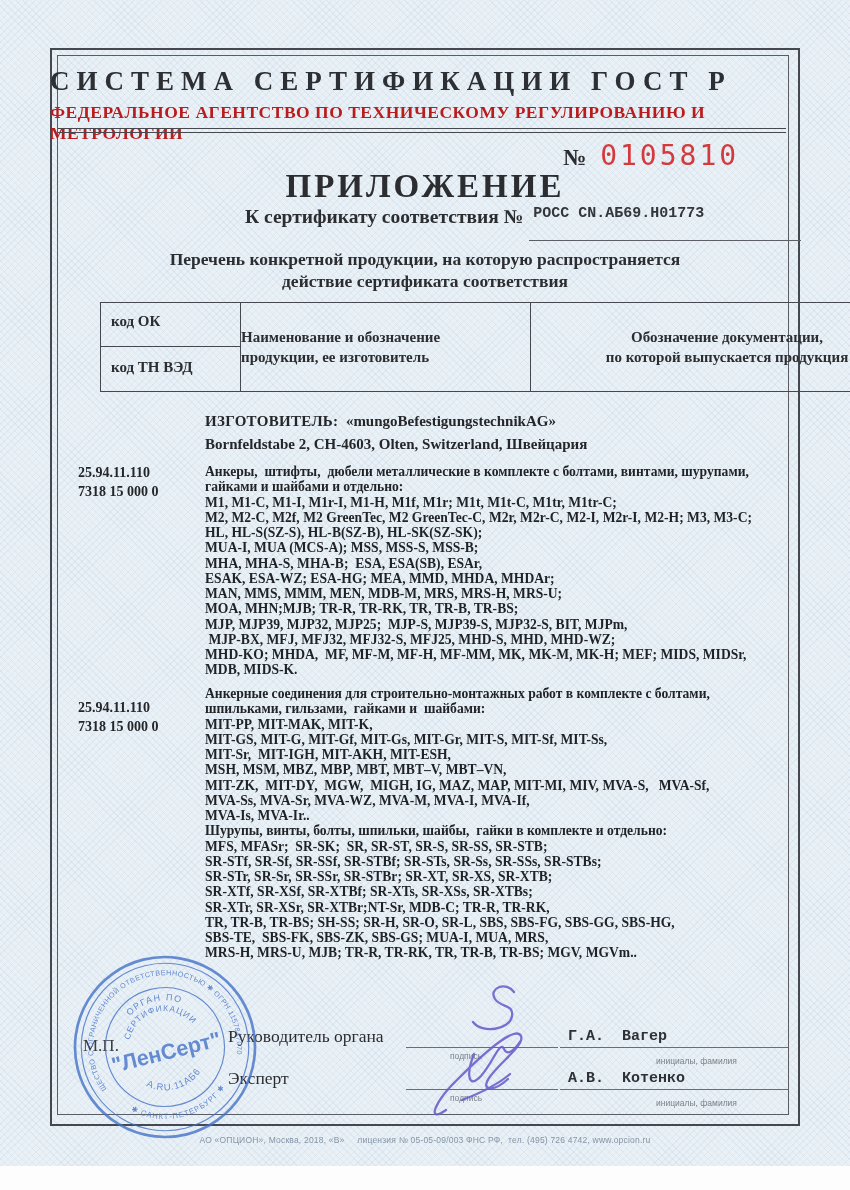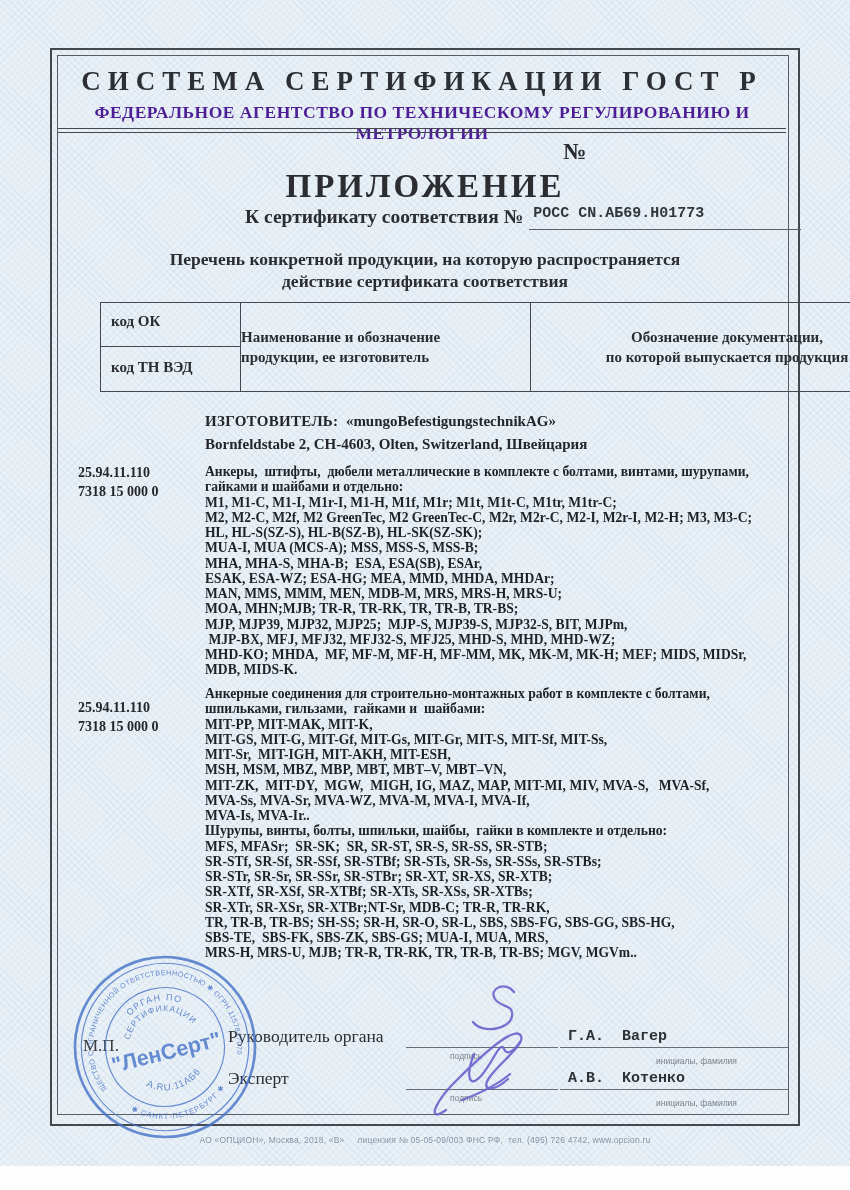--- a/index.html
+++ b/index.html
@@ -5,34 +5,34 @@
   html,body{margin:0;padding:0;background:#fff;}
   .page{position:relative;width:850px;height:1190px;background:#fff;overflow:hidden;
         font-family:"Liberation Serif",serif;color:#24262a;}
   .paper{position:absolute;left:0;top:0;width:850px;height:1166px;background:#e9f0f6;
     background-image:
       repeating-linear-gradient(45deg,rgba(162,190,212,.16) 0 1px,transparent 1px 5px),
       repeating-linear-gradient(-45deg,rgba(162,190,212,.14) 0 1px,transparent 1px 5px);}
   .white-strip{position:absolute;left:0;bottom:0;width:850px;height:24px;background:#fdfdfd;}
   .frame-outer{position:absolute;left:50px;top:48px;width:746px;height:1074px;border:2.5px solid #45484e;}
   .frame-inner{position:absolute;left:57px;top:55px;width:730px;height:1058px;border:1px solid #5a5d63;}
-  .header-box{position:absolute;left:58px;top:56px;width:728px;height:72px;text-align:center;}
+  .header-box{position:absolute;left:50px;top:56px;width:728px;height:72px;text-align:left;}
   .header-sep{position:absolute;left:58px;top:128px;width:728px;height:3px;
               border-top:1.5px solid #45484e;border-bottom:1px solid #45484e;}
   .h-line1{margin-top:10px;font-size:27px;font-weight:bold;letter-spacing:7px;color:#2c2f33;}
-  .h-line2{margin-top:5px;font-size:17.5px;font-weight:bold;letter-spacing:.5px;color:#4c1d95;}
+  .h-line2{margin-top:5px;font-size:17.5px;font-weight:bold;letter-spacing:.5px;color:#b91c1c;}
   .num-row{position:absolute;left:563px;top:139px;display:flex;align-items:baseline;gap:14px;}
   .num-sign{font-size:23px;font-weight:bold;color:#2a2c30;}
   .num-red{font-family:"DejaVu Sans Mono",monospace;font-size:28px;color:#d33a3d;letter-spacing:3px;}
   .doc-title{position:absolute;left:0;top:168px;width:850px;text-align:center;
              font-size:33px;font-weight:bold;letter-spacing:3px;color:#2b2d31;}
   .cert-line{position:absolute;left:245px;top:206px;display:flex;align-items:flex-start;}
   .cert-label{font-size:19.5px;font-weight:bold;color:#2b2d31;}
   .cert-underline{display:inline-block;width:268px;border-bottom:1px solid #5c6066;margin-left:6px;
-                  padding-left:4px;padding-bottom:4px;}
+                  padding-left:4px;padding-bottom:15px;}
   .cert-number{font-family:"Liberation Mono",monospace;font-size:15px;font-weight:bold;color:#33363b;
                position:relative;top:-3px;white-space:pre;}
   .subtitle{position:absolute;left:0;top:249px;width:850px;text-align:center;
             font-size:17.5px;font-weight:bold;line-height:21.5px;color:#2b2d31;}
   .tbl{position:absolute;left:72px;top:302px;width:824px;height:90px;border:1.2px solid #45484e;
        display:flex;box-sizing:border-box;margin-left:28px;}
   .tbl .c1{width:140px;border-right:1.2px solid #45484e;box-sizing:border-box;display:flex;flex-direction:column;}
   .tbl .c1 .r1{height:44px;border-bottom:1.2px solid #45484e;box-sizing:border-box;padding:8px 0 0 10px;}
   .tbl .c1 .r2{flex:1;padding:10px 0 0 10px;}
   .tbl .c2{width:290px;border-right:1.2px solid #45484e;box-sizing:border-box;
@@ -78,20 +78,21 @@
   <div class="frame-inner"></div>
 
   <div class="header-box">
     <div class="h-line1">СИСТЕМА СЕРТИФИКАЦИИ ГОСТ Р</div>
     <div class="h-line2">ФЕДЕРАЛЬНОЕ АГЕНТСТВО ПО ТЕХНИЧЕСКОМУ РЕГУЛИРОВАНИЮ И МЕТРОЛОГИИ</div>
   </div>
   <div class="header-sep"></div>
 
   <div class="num-row">
     <span class="num-sign">№</span>
+    <span class="num-red">0105810</span>
   </div>
 
   <div class="doc-title">ПРИЛОЖЕНИЕ</div>
 
   <div class="cert-line">
     <span class="cert-label">К сертификату соответствия №</span>
     <span class="cert-underline"><span class="cert-number">РОСС CN.АБ69.Н01773</span></span>
   </div>
 
   <div class="subtitle">

